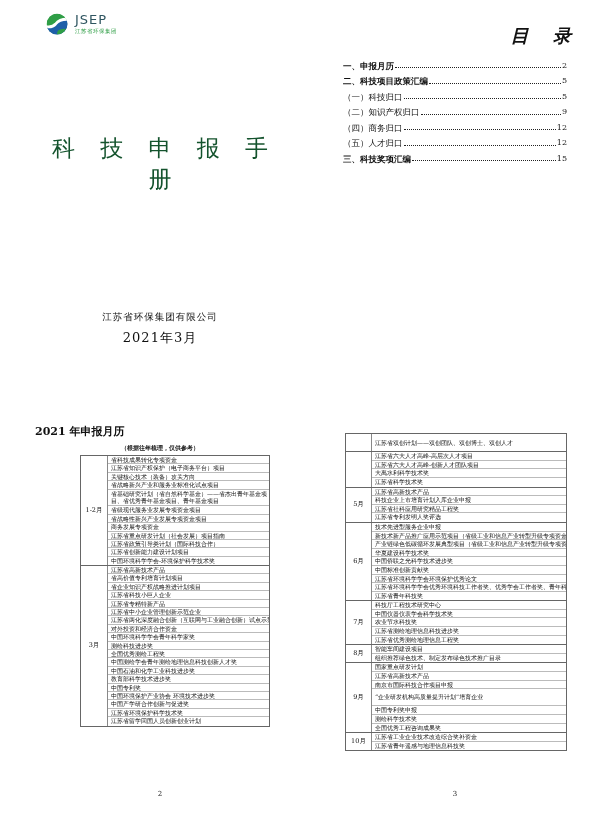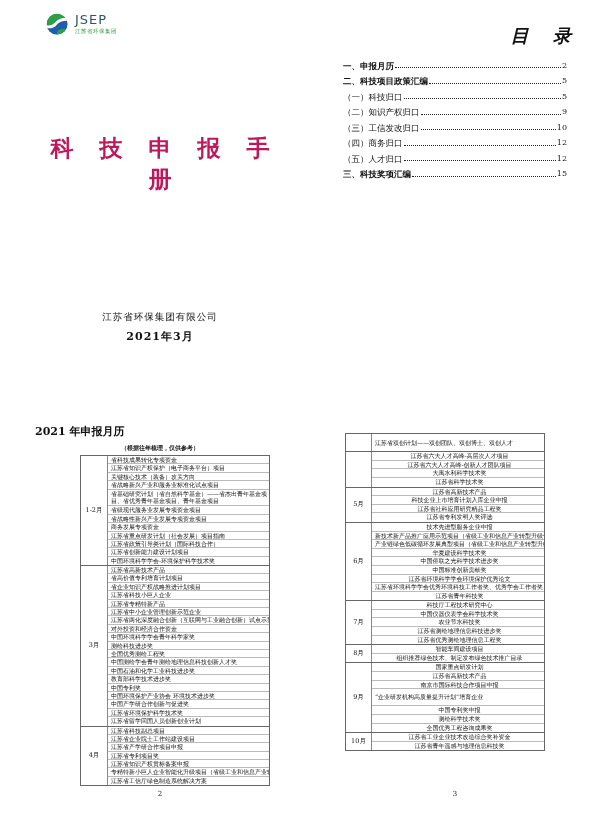--- a/index.html
+++ b/index.html
@@ -9,41 +9,41 @@
   }
   .page{position:absolute;background:#fff;}
   
   #cover{left:35px;top:0;width:250px;height:400px;}
   .logo{position:absolute;left:8px;top:10px;display:flex;align-items:flex-start;}
   .logo-svg{width:28px;height:28px;display:block;}
   .logo-text{display:flex;flex-direction:column;margin-left:4px;margin-top:3px;}
   .logo-brand{font-family:"DejaVu Sans",sans-serif;font-size:13px;line-height:13px;color:#2f5560;letter-spacing:1px;}
   .logo-sub{font-size:5.5px;line-height:7px;color:#2f9e46;margin-top:2px;letter-spacing:0.5px;}
   .cover-title{position:absolute;top:133px;left:0;right:0;text-align:center;
-    font-size:23px;font-weight:bold;letter-spacing:9px;padding-left:9px;color:#be185d;}
+    font-size:23px;font-weight:normal;letter-spacing:9px;padding-left:9px;color:#14532d;}
   .cover-company{position:absolute;top:311px;left:0;right:0;text-align:center;font-size:9.5px;font-weight:normal;letter-spacing:1px;}
-  .cover-date{position:absolute;top:329px;left:0;right:0;text-align:center;font-size:11px;font-weight:bold;letter-spacing:1px;}
+  .cover-date{position:absolute;top:329px;left:0;right:0;text-align:center;font-size:13px;font-weight:normal;letter-spacing:1px;}
   
   #toc{left:330px;top:0;width:250px;height:400px;}
   .toc-title{position:absolute;top:24px;left:0;right:0;text-align:right;
     font-family:"DejaVu Sans",sans-serif;font-size:18px;font-weight:bold;letter-spacing:9px;padding-left:9px;box-sizing:border-box;font-style:italic;}
   .toc-list{position:absolute;top:55px;left:13px;right:13px;}
   .toc-item{display:flex;align-items:flex-end;height:15.5px;}
   .toc-label{white-space:nowrap;font-size:8.5px;line-height:10px;}
   .toc-l1 .toc-label{font-family:"DejaVu Sans",sans-serif;font-weight:bold;}
   .toc-dots{flex:1;border-bottom:1.6px dotted #222;margin:0 1px 2.5px 1px;min-width:8px;}
   .toc-page{font-size:8px;line-height:10px;}
   
   #cal2{left:35px;top:408px;width:250px;height:409px;}
   #cal3{left:330px;top:408px;width:250px;height:409px;}
   .cal-title{position:absolute;top:16px;left:0;right:0;text-align:left;font-size:11px;font-weight:bold;}
   .cal-sub{position:absolute;top:36px;left:0;right:0;text-align:center;font-size:6px;font-weight:bold;}
   .cal-table{position:absolute;border:1px solid #666;box-sizing:border-box;background:#fff;}
   #cal2 .cal-table{top:47px;left:13px;width:190px;margin-left:32px;}
-  #cal3 .cal-table{top:25px;left:15px;width:200px;text-align:center;}
+  #cal3 .cal-table{top:25px;left:15px;width:222px;}
   .cal-section{display:flex;border-bottom:1px solid #666;}
   .cal-section:last-child{border-bottom:none;}
   .cal-month{width:27px;min-width:27px;border-right:1px solid #888;display:flex;align-items:center;justify-content:center;
     font-size:6.5px;color:#111;box-sizing:border-box;}
   #cal3 .cal-month{width:26px;min-width:26px;}
   .cal-items{flex:1;display:flex;flex-direction:column;min-width:0;}
   .cal-item{height:8.4px;line-height:7.6px;font-size:6px;padding-left:3px;border-bottom:1px solid #bbbbbb;
     white-space:nowrap;overflow:hidden;color:#111;box-sizing:border-box;}
   .cal-item:last-child{border-bottom:none;}
   .cal-item.tall{height:16.8px;white-space:normal;display:flex;align-items:center;line-height:7.6px;}
@@ -94,25 +94,20 @@
       </div>
       <div class="toc-item toc-l2">
         <span class="toc-label">（一）科技归口</span>
         <span class="toc-dots"></span>
         <span class="toc-page">5</span>
       </div>
       <div class="toc-item toc-l2">
         <span class="toc-label">（二）知识产权归口</span>
         <span class="toc-dots"></span>
         <span class="toc-page">9</span>
-      </div>
-      <div class="toc-item toc-l2">
-        <span class="toc-label">（三）工信发改归口</span>
-        <span class="toc-dots"></span>
-        <span class="toc-page">10</span>
       </div>
       <div class="toc-item toc-l2">
         <span class="toc-label">（四）商务归口</span>
         <span class="toc-dots"></span>
         <span class="toc-page">12</span>
       </div>
       <div class="toc-item toc-l2">
         <span class="toc-label">（五）人才归口</span>
         <span class="toc-dots"></span>
         <span class="toc-page">12</span>
@@ -163,32 +158,20 @@
           <div class="cal-item">中国测绘学会青年测绘地理信息科技创新人才奖</div>
           <div class="cal-item">中国石油和化学工业科技进步奖</div>
           <div class="cal-item">教育部科学技术进步奖</div>
           <div class="cal-item">中国专利奖</div>
           <div class="cal-item">中国环境保护产业协会 环境技术进步奖</div>
           <div class="cal-item">中国产学研合作创新与促进奖</div>
           <div class="cal-item">江苏省环境保护科学技术奖</div>
           <div class="cal-item">江苏省留学回国人员创新创业计划</div>
         </div>
       </div>
-      <div class="cal-section">
-        <div class="cal-month">4月</div>
-        <div class="cal-items">
-          <div class="cal-item">江苏省科技副总项目</div>
-          <div class="cal-item">江苏省企业院士工作站建设项目</div>
-          <div class="cal-item">江苏省产学研合作项目申报</div>
-          <div class="cal-item">江苏省专利项目奖</div>
-          <div class="cal-item">江苏省知识产权贯标备案申报</div>
-          <div class="cal-item">专精特新小巨人企业智能化升级项目（省级工业和信息产业转型升级专项资金）</div>
-          <div class="cal-item">江苏省工信厅绿色制造系统解决方案</div>
-        </div>
-      </div>
     </div>
   <div class="page-num">2</div>
 </div>
 
 <div class="page" id="cal3">
   <div class="cal-table" id="cal3-table">
       <div class="cal-section">
         <div class="cal-month"></div>
         <div class="cal-items">
           <div class="cal-item tall">江苏省双创计划——双创团队、双创博士、双创人才</div>

